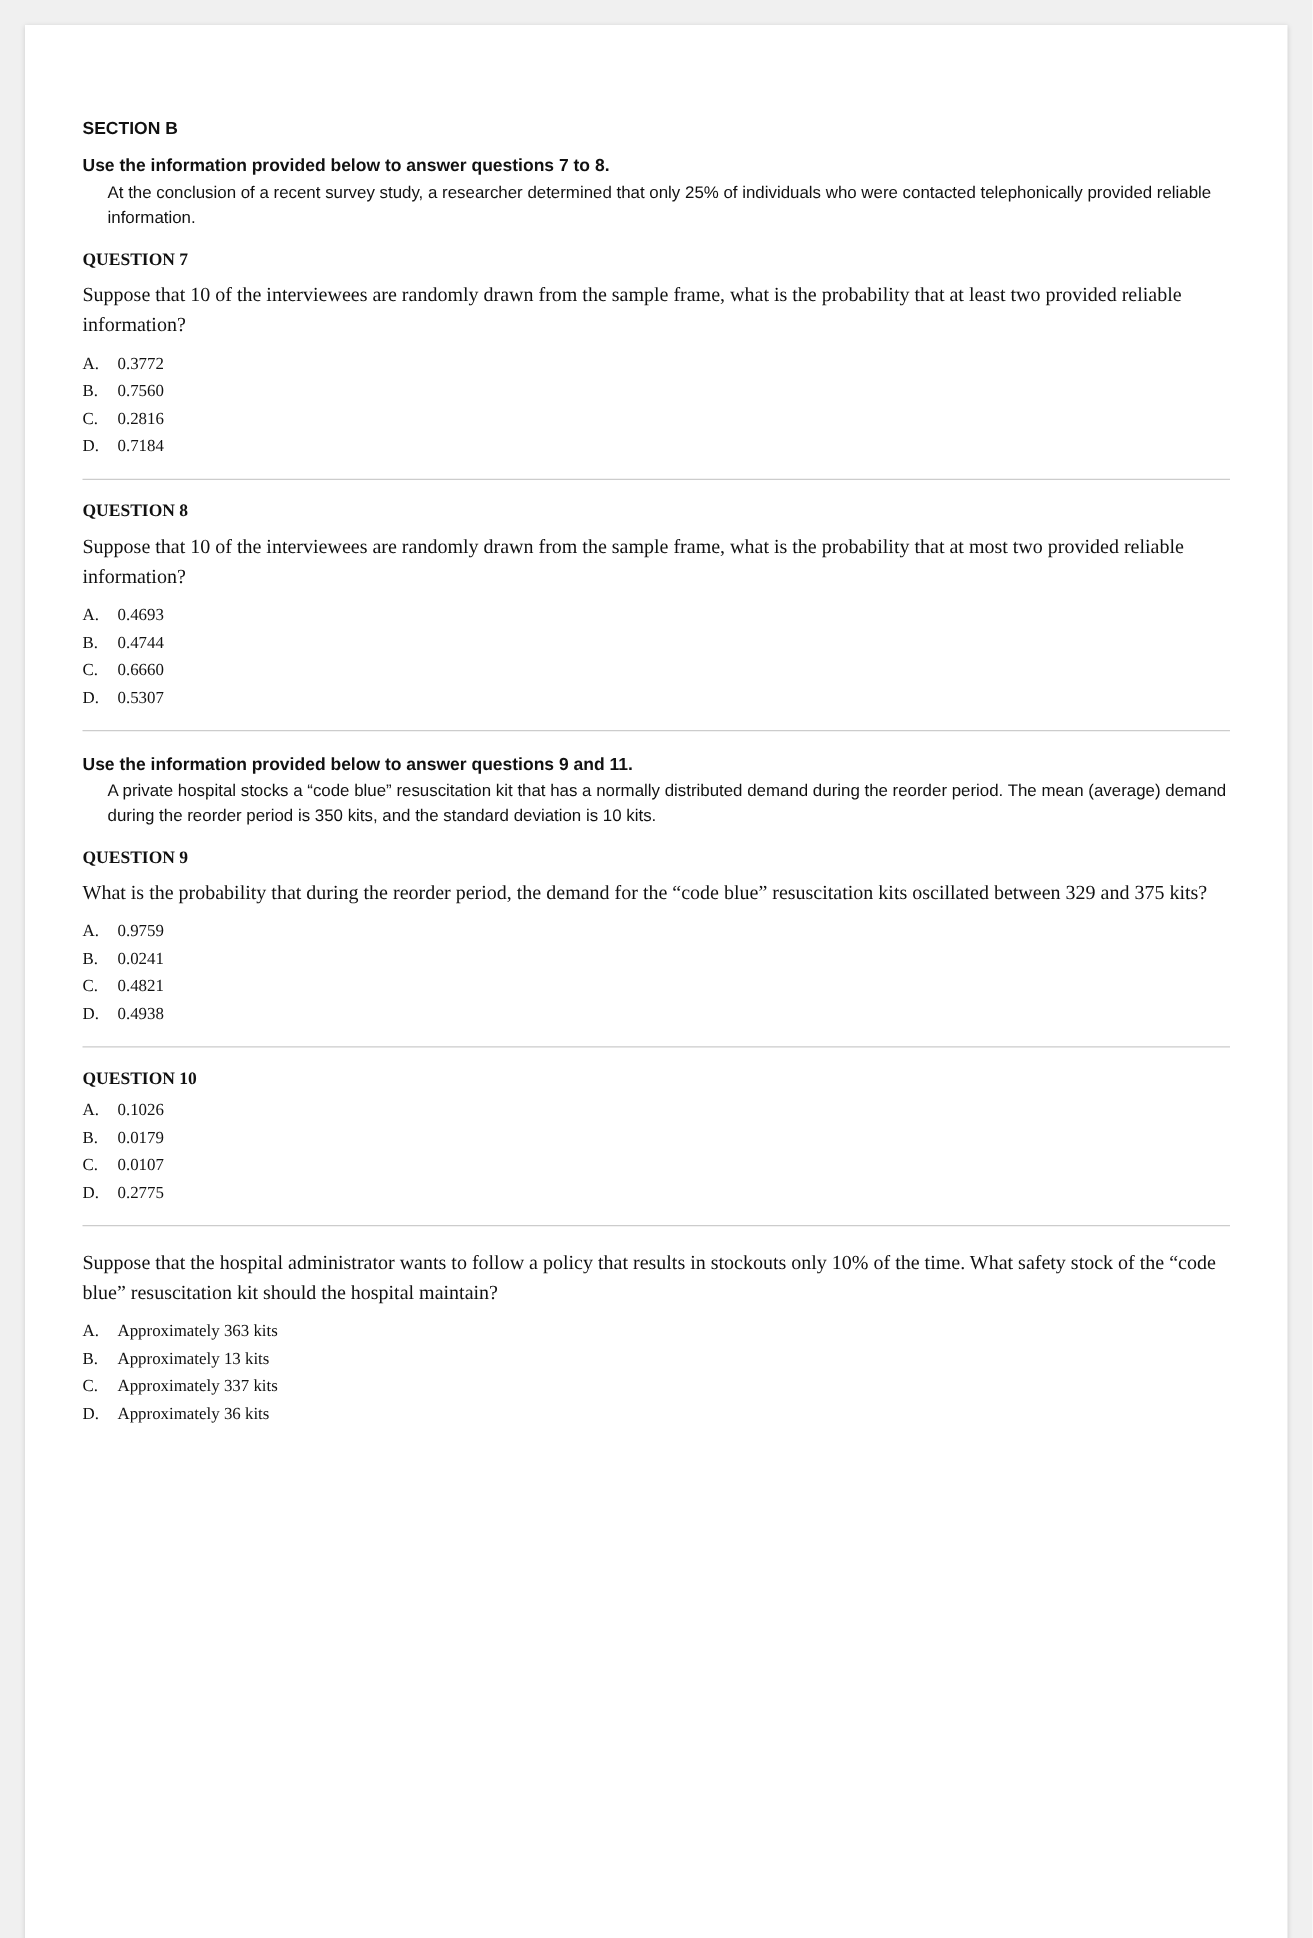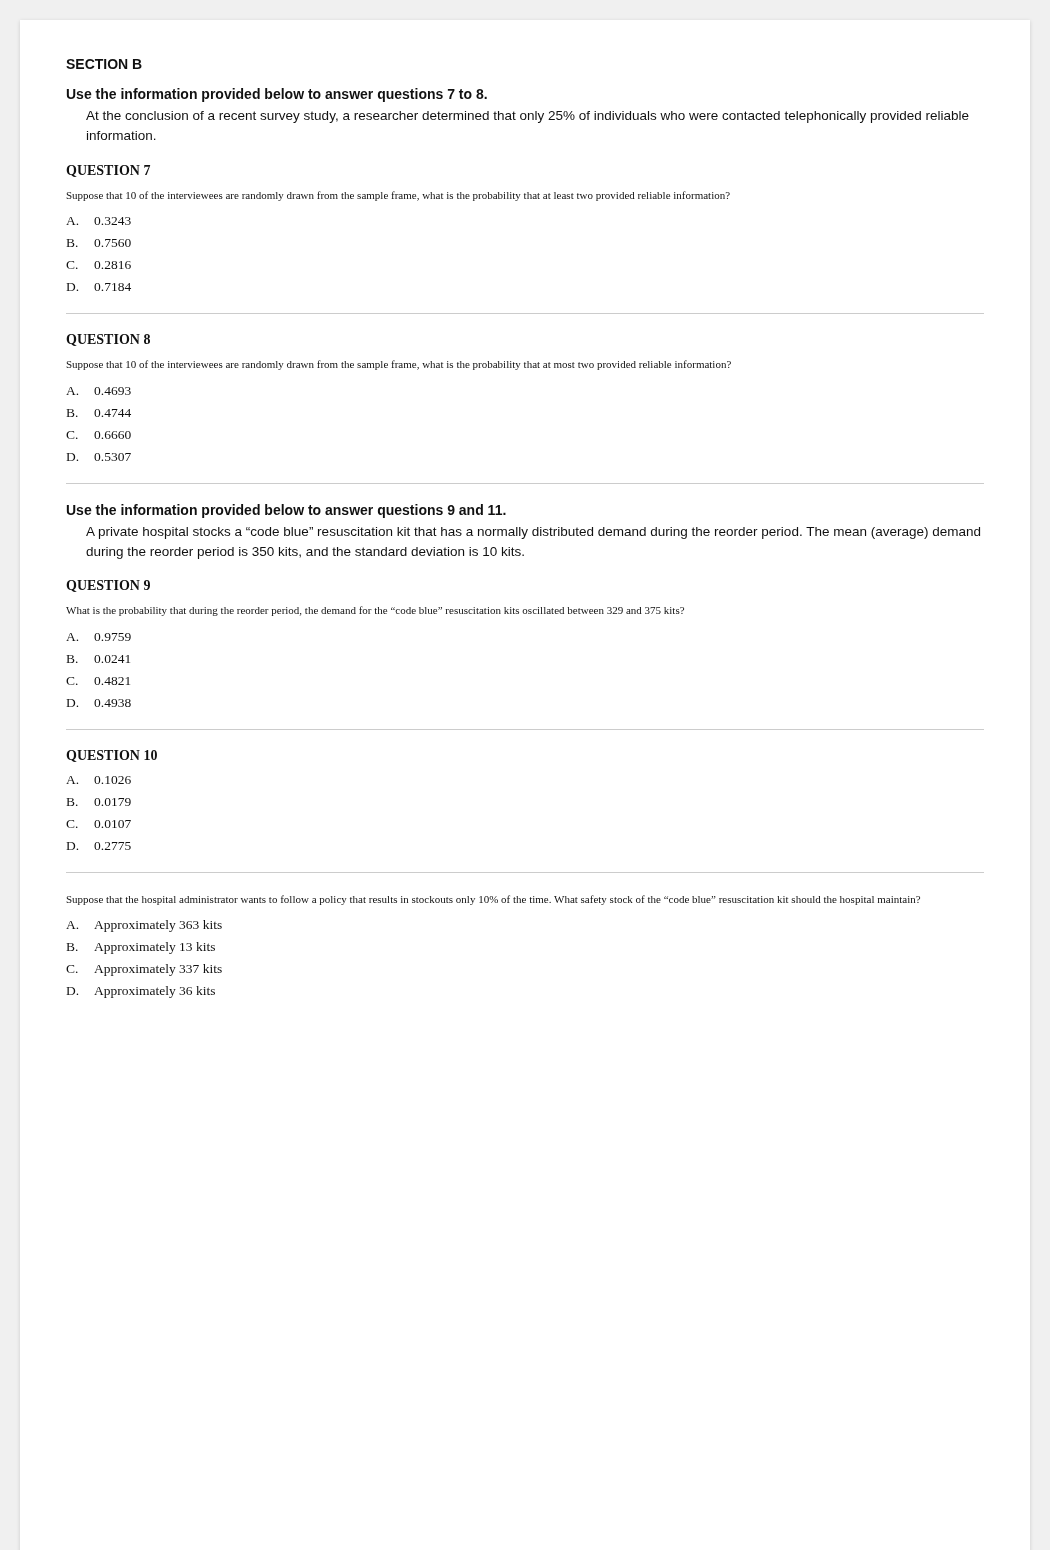--- a/index.html
+++ b/index.html
@@ -20,20 +20,21 @@
       background: #fff;
       width: 1010px;
       min-height: 1550px;
       padding: 36px 46px 46px 46px;
       box-shadow: 0 1px 4px rgba(0,0,0,0.15);
     }
     .section-title {
       font-weight: bold;
       font-size: 14px;
       margin-bottom: 14px;
+      margin-top: 38px;
     }
     .info-block {
       margin-bottom: 16px;
     }
     .info-block .info-heading {
       font-weight: bold;
       font-size: 14px;
       margin-bottom: 4px;
     }
     .info-block .info-body {
@@ -44,21 +45,21 @@
     .question-block {
       margin-bottom: 18px;
       font-family: Liberation Serif, serif;
     }
     .question-title {
       font-weight: bold;
       font-size: 14px;
       margin-bottom: 8px;
     }
     .question-text {
-      font-size: 11px;
+      font-size: 16px;
       line-height: 1.5;
       margin-bottom: 10px;
     }
     .option {
       font-size: 13.5px;
       margin-bottom: 6px;
       display: flex;
       gap: 6px;
     }
     .option-label {
@@ -80,21 +81,21 @@
   <div class="info-block">
     <div class="info-heading">Use the information provided below to answer questions 7 to 8.</div>
     <div class="info-body">At the conclusion of a recent survey study, a researcher determined that only 25% of individuals who were contacted telephonically provided reliable information.</div>
   </div>
 
   <div class="question-block">
     <div class="question-title">QUESTION  7</div>
     <div class="question-text">Suppose that 10 of the interviewees are randomly drawn from the sample frame, what is the probability that at least two provided reliable information?</div>
     <div class="option">
       <span class="option-label">A.</span>
-      <span>0.3243</span>
+      <span>0.3772</span>
     </div>
     <div class="option">
       <span class="option-label">B.</span>
       <span>0.7560</span>
     </div>
     <div class="option">
       <span class="option-label">C.</span>
       <span>0.2816</span>
     </div>
     <div class="option">

